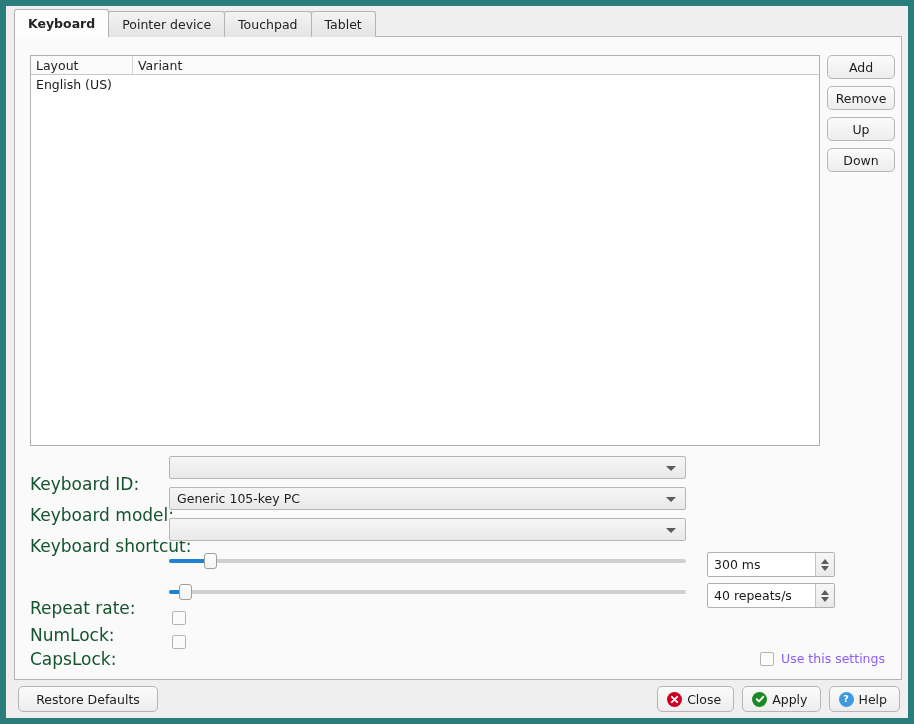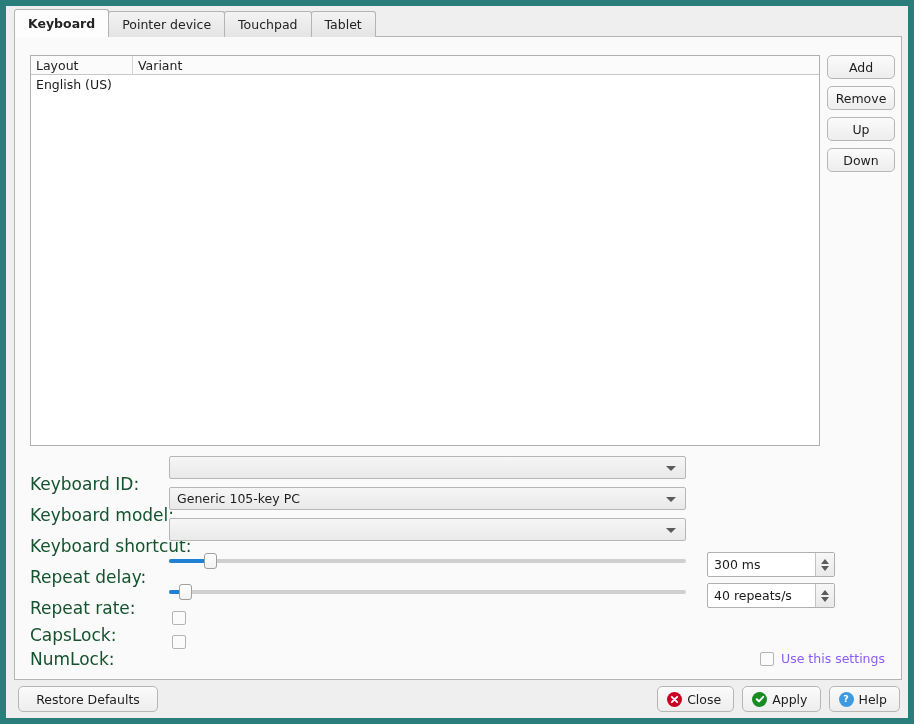--- a/index.html
+++ b/index.html
@@ -401,21 +401,20 @@
           <div class="flabel">Keyboard shortcut:</div>
           <div class="fctl">
             <div class="combo">
               <span class="cval"></span>
               <span class="arrow"></span>
             </div>
           </div>
         </div>
 
         <div class="frow">
-          <div class="flabel">Repeat delay:</div>
           <div class="fctl">
             <div class="slider">
               <div class="groove"></div>
               <div class="fill" style="width: 42px; background: rgb(31, 128, 212);"></div>
               <div class="handle" style="left: 35px;"></div>
             </div>
           </div>
           <div class="spin">
             <span class="sval">300 ms</span>
             <span class="sbtns">
@@ -437,28 +436,28 @@
           <div class="spin">
             <span class="sval">40 repeats/s</span>
             <span class="sbtns">
               <span class="sup"></span>
               <span class="sdn"></span>
             </span>
           </div>
         </div>
 
         <div class="frow" style="height:24px">
-          <div class="flabel" style="height:24px">CapsLock:</div>
+          <div class="flabel" style="height:24px">NumLock:</div>
           <div class="fctl" style="height:24px; left:142px">
             <span class="cbox"></span>
           </div>
         </div>
 
         <div class="frow" style="height:24px">
-          <div class="flabel" style="height:24px">NumLock:</div>
+          <div class="flabel" style="height:24px">CapsLock:</div>
           <div class="fctl" style="height:24px; left:142px">
             <span class="cbox"></span>
           </div>
         </div>
 
       </div>
 
       <div id="usesettings">
         <span class="cbox"></span>
         <span>Use this settings</span>

